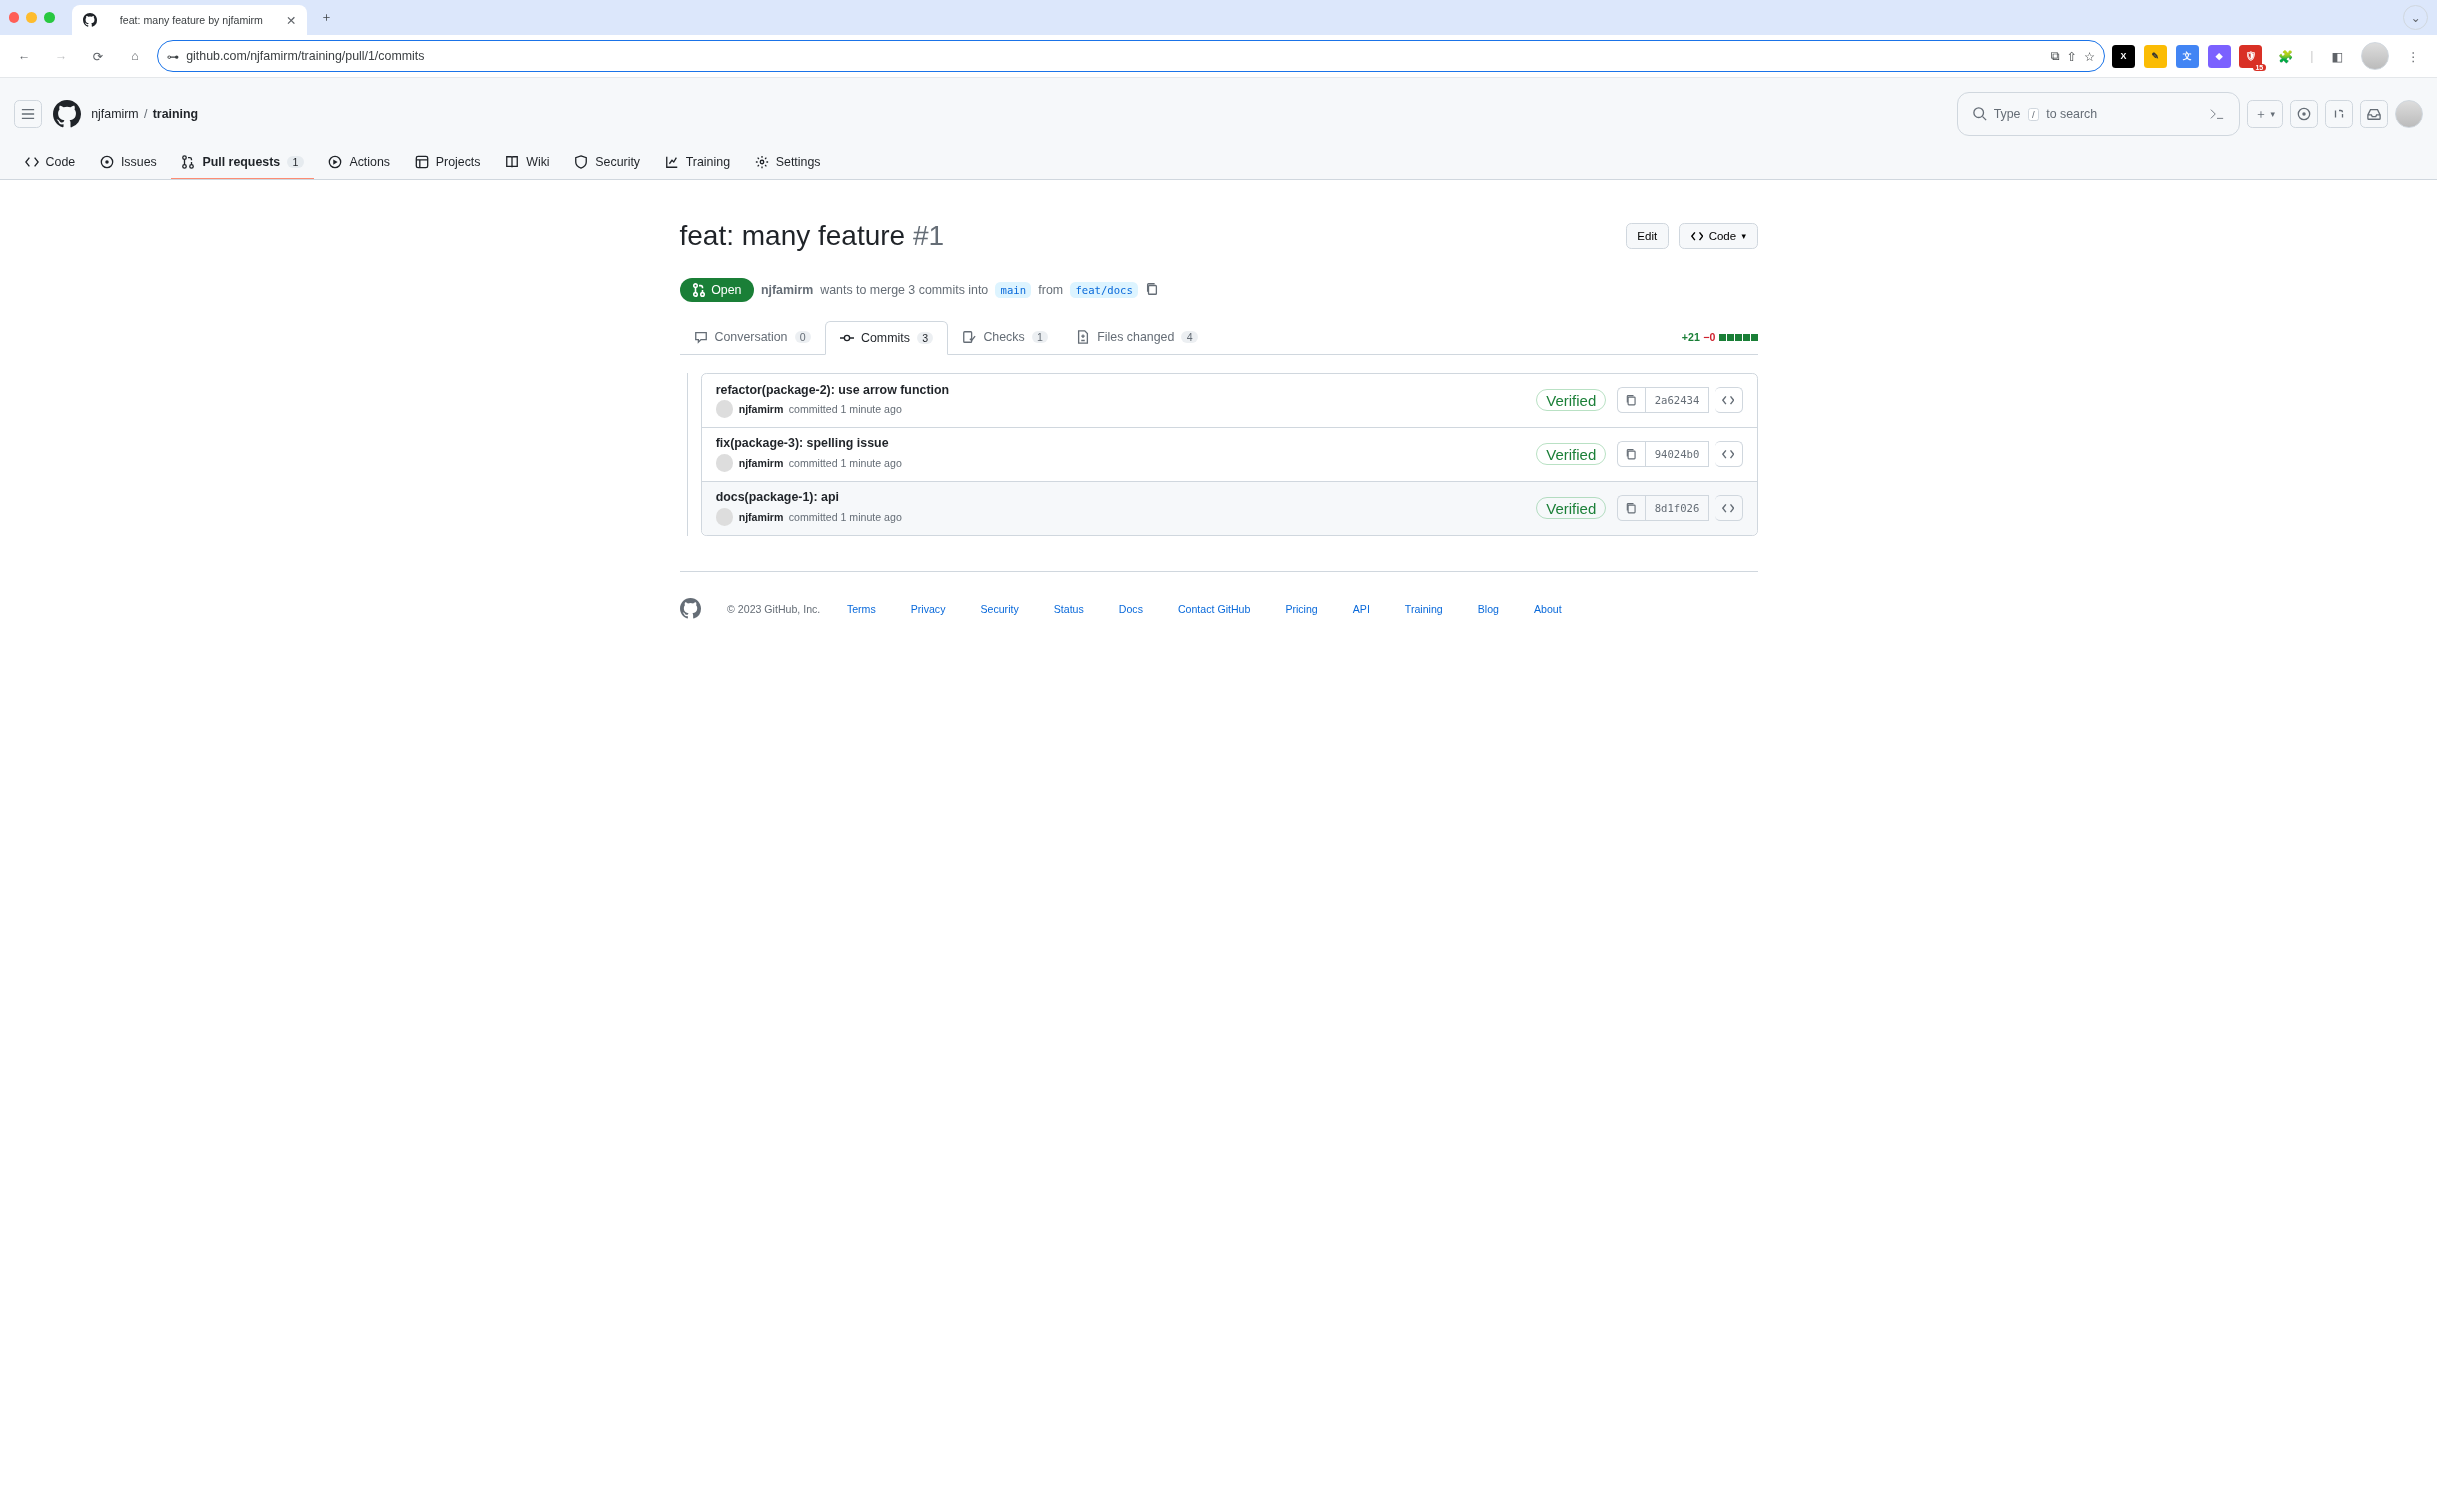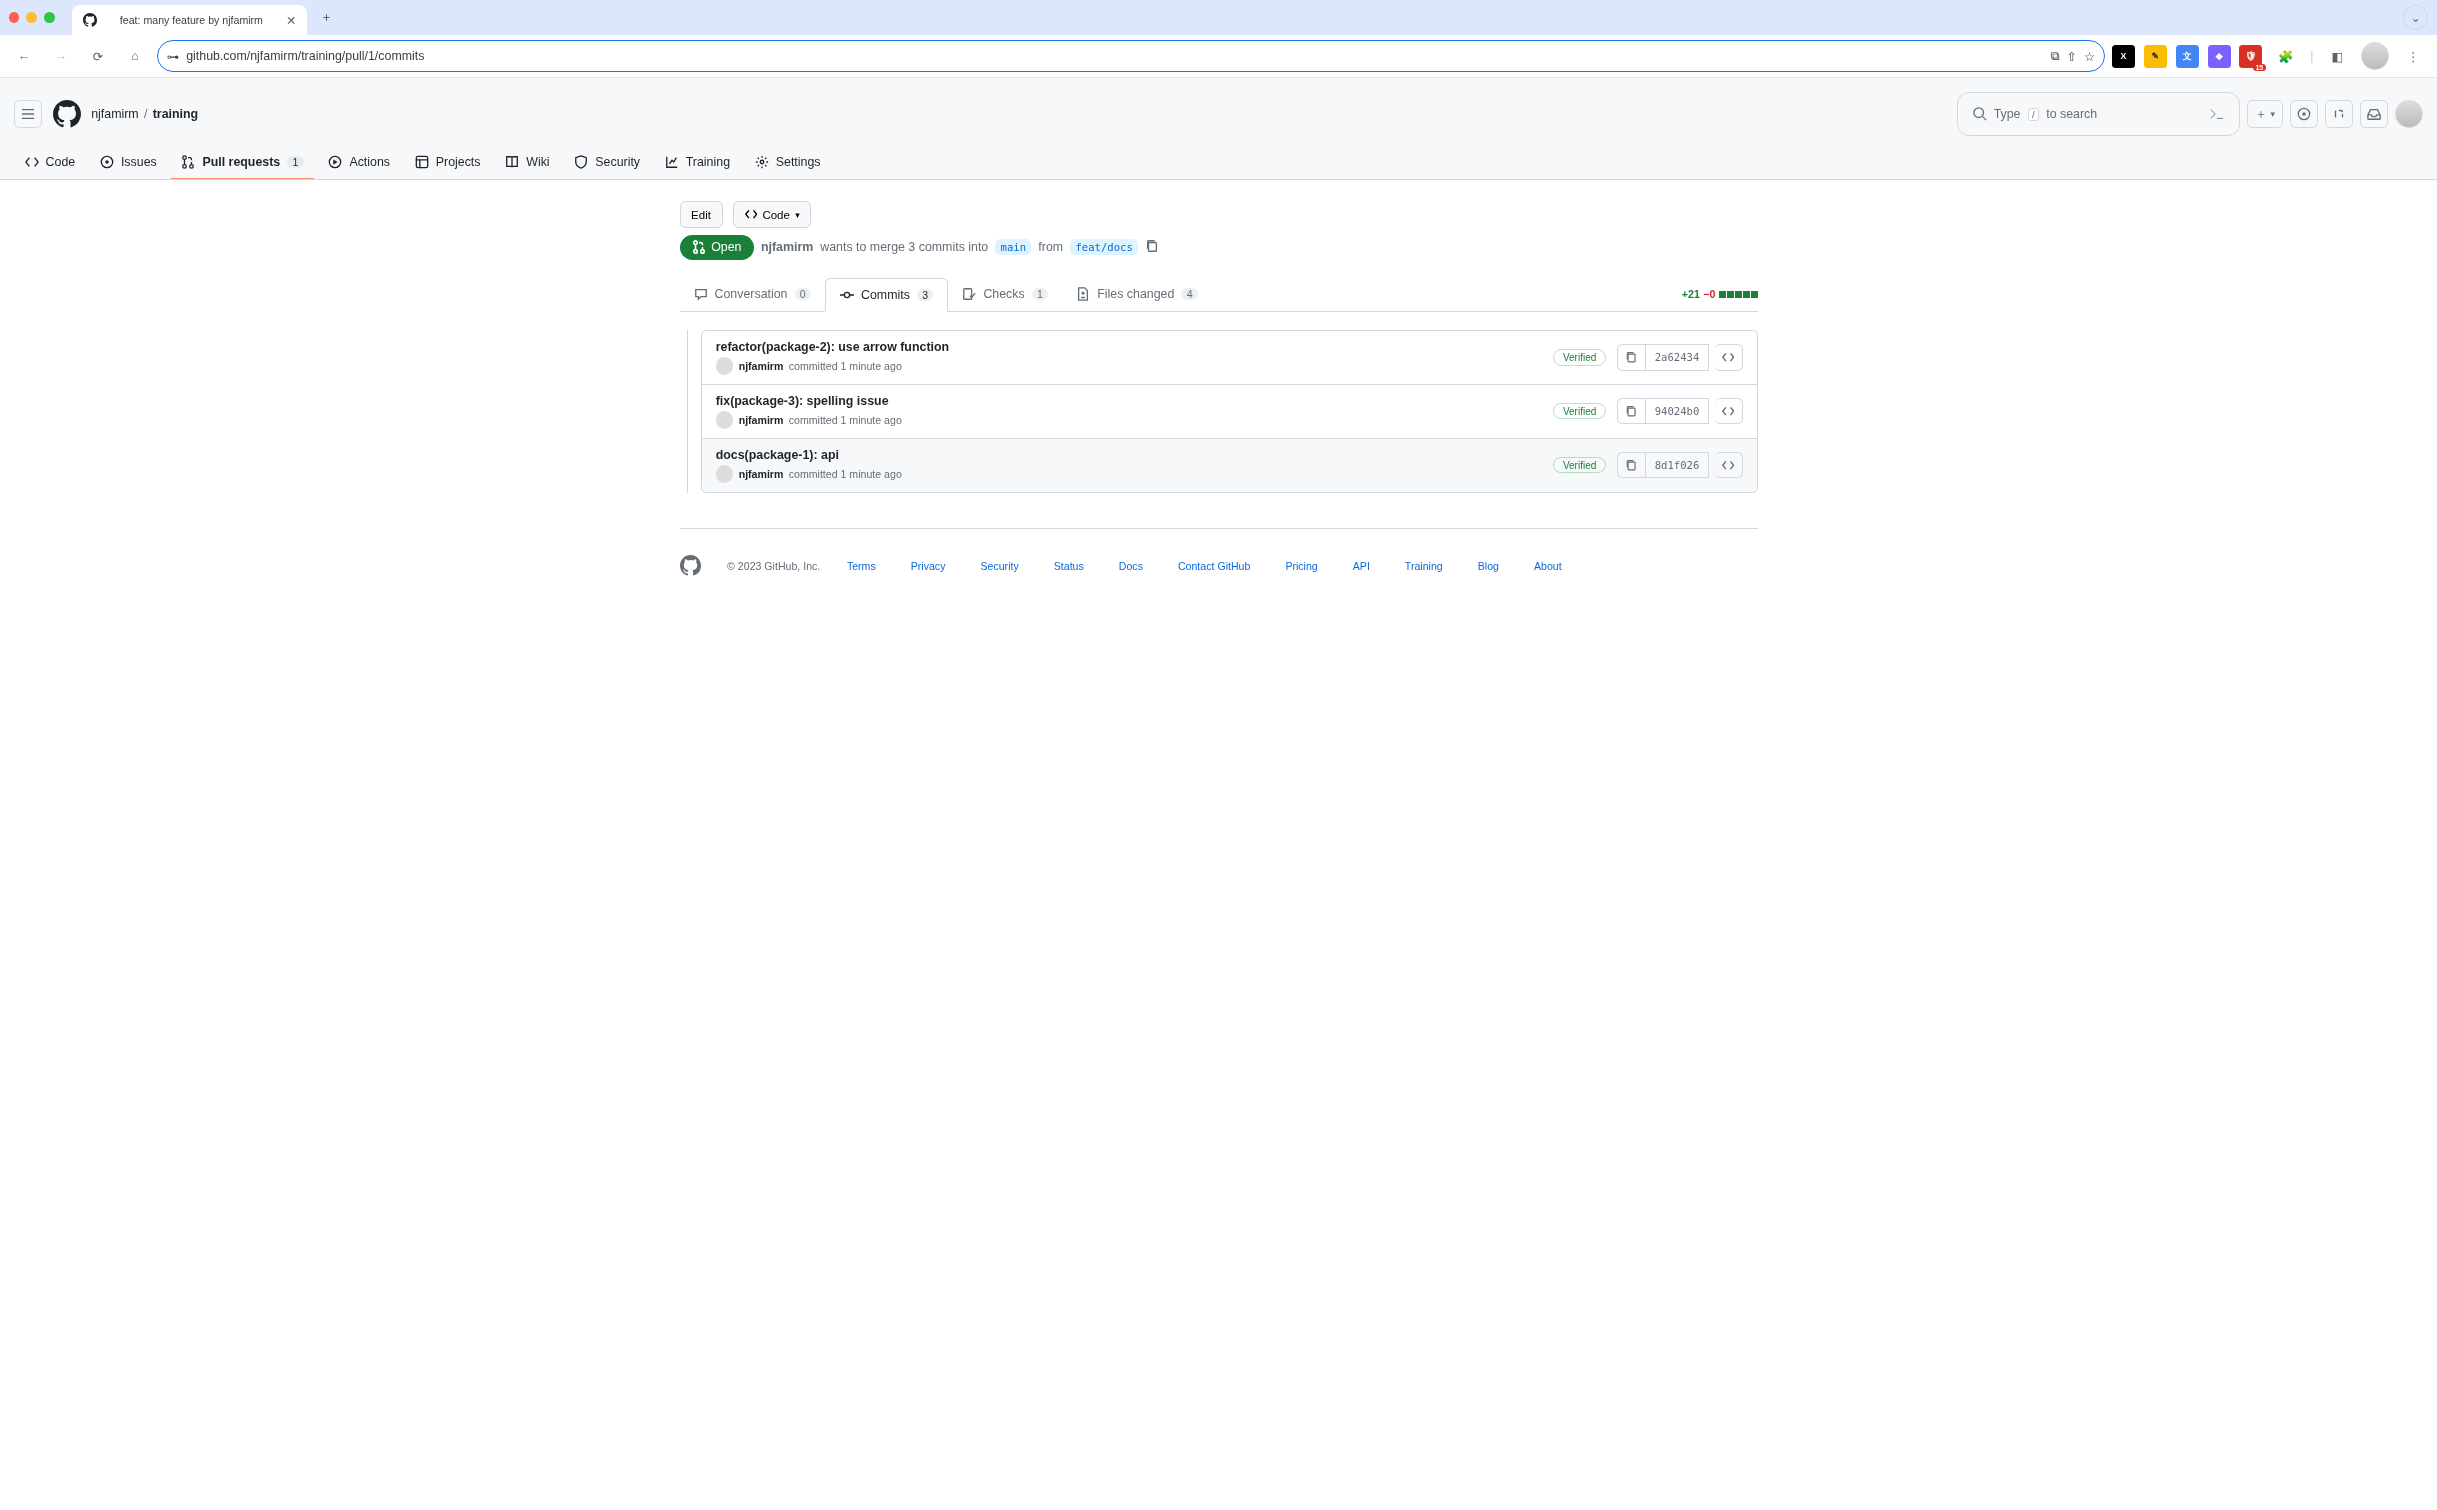--- a/index.html
+++ b/index.html
@@ -76,21 +76,21 @@
   .timeline::before{content:"";position:absolute;left:7px;top:0;bottom:0;width:1.8px;background:var(--border)}
   .tl-head{display:flex;align-items:center;gap:10.6px;color:var(--muted);margin-bottom:10.6px;margin-left:-17.7px}
   .tl-dot{width:14px;height:14px;display:flex;align-items:center;justify-content:center;background:#fff;color:var(--muted)}
   .commits-box{border:0.9px solid var(--border);border-radius:5.3px;margin-left:3.5px}
   .commit{display:flex;align-items:center;padding:8.9px 14px;border-bottom:0.9px solid var(--border);gap:10.6px}
   .commit:last-child{border-bottom:none;background:var(--bg-gray);border-radius:0 0 5.3px 5.3px}
   .commit-main{flex:1}
   .commit-title{font-weight:600;color:var(--text)}
   .commit-sub{color:var(--muted);font-size:10.6px;display:flex;align-items:center;gap:5.3px;margin-top:3.5px}
   .mini-av{width:17.7px;height:17.7px;border-radius:50%;background:#ddd}
-  .verified{color:var(--green);border:0.9px solid #2da44e55;border-radius:885px;padding:1.8px 8.9px;font-size:10px;font-weight:500}
+  .verified{color:var(--green);border:0.9px solid #2da44e55;border-radius:885px;padding:1.8px 8.9px;font-size:15px;font-weight:500}
   .sha-group{display:flex;align-items:center}
   .sha-group .copy{border:0.9px solid var(--border);border-right:none;border-radius:5.3px 0 0 5.3px;width:28px;height:26.6px;display:flex;align-items:center;justify-content:center;color:var(--muted)}
   .sha-group .sha{border:0.9px solid var(--border);height:26.6px;display:flex;align-items:center;padding:0 8.9px;font-family:ui-monospace,Menlo,monospace;font-size:10.6px;color:var(--muted)}
   .sha-group .browse{border:0.9px solid var(--border);border-left:none;border-radius:0 5.3px 5.3px 0;width:28px;height:26.6px;display:flex;align-items:center;justify-content:center;color:var(--muted);margin-left:5.3px;border-radius:5.3px}
 
   
   footer{border-top:0.9px solid var(--border);margin-top:35px;padding:26.6px 0;display:flex;align-items:center;gap:26.6px;color:var(--muted);font-size:10.6px;flex-wrap:wrap}
   footer a{color:var(--blue);font-size:10.6px}
 
   svg{flex-shrink:0}
@@ -252,20 +252,24 @@
           <circle cx="8" cy="8" r="2" fill="none" stroke="currentColor" stroke-width="1.5"></circle>
           <path fill="none" stroke="currentColor" stroke-width="1.5" d="M8 1v2M8 13v2M1 8h2M13 8h2M3 3l1.5 1.5M11.5 11.5 13 13M13 3l-1.5 1.5M4.5 11.5 3 13"></path>
         </svg>
         <span>Settings</span>
       </a>
   </div>
 </div>
 
 <div class="container">
   <div class="pr-head">
+    <h1 class="pr-title">
+      <span>feat: many feature</span>
+      <span class="num">#1</span>
+    </h1>
     <button class="btn">Edit</button>
     <button class="btn">
       <svg width="12.4" height="12.4" viewBox="0 0 16 16">
           <path fill="none" stroke="currentColor" stroke-width="1.8" d="M5 3 1 8l4 5M11 3l4 5-4 5"></path>
         </svg>
       <span>Code</span>
       <span style="font-size:8.9px">▾</span>
     </button>
   </div>
   <div class="pr-meta">

